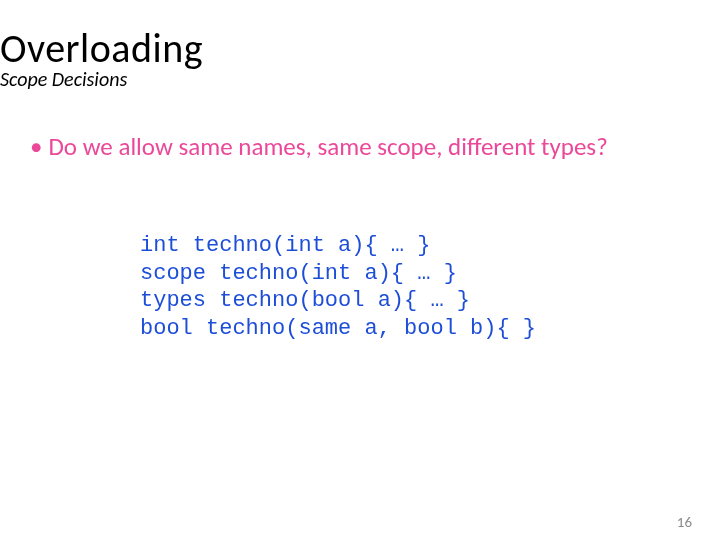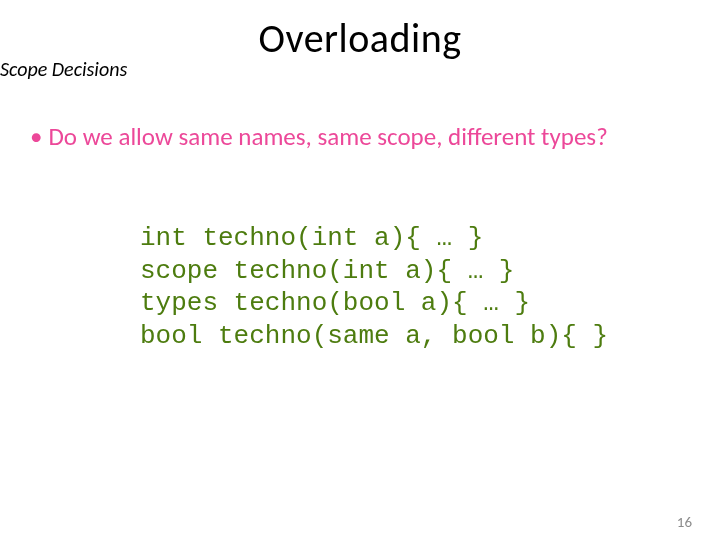--- a/index.html
+++ b/index.html
@@ -9,22 +9,22 @@
     }
     body {
       width: 720px;
       height: 540px;
       background: #ffffff;
       font-family: Calibri, "Segoe UI", Arial, sans-serif;
       position: relative;
       overflow: hidden;
     }
     .title {
-      text-align: center;
-      margin-top: 14px;
+      text-align: left;
+      margin-top: 24px;
       font-size: 40px;
       font-weight: 400;
       color: #000;
       letter-spacing: 0.5px;
     }
     .subtitle {
       text-align: left;
       font-size: 20px;
       font-style: italic;
       color: #000;
@@ -41,23 +41,23 @@
       line-height: 1.25;
     }
     .bullet-mark {
       display: inline-block;
       margin-right: 6px;
     }
     .code-block {
       margin-top: 70px;
       margin-left: 140px;
       font-family: "Courier New", Courier, monospace;
-      font-size: 26px;
+      font-size: 22px;
       line-height: 1.25;
-      color: #4d7c0f;
+      color: #1d4ed8;
       white-space: pre;
     }
     .page-number {
       position: absolute;
       bottom: 9px;
       right: 28px;
       font-size: 15px;
       color: #8b8b8b;
     }
   </style>

